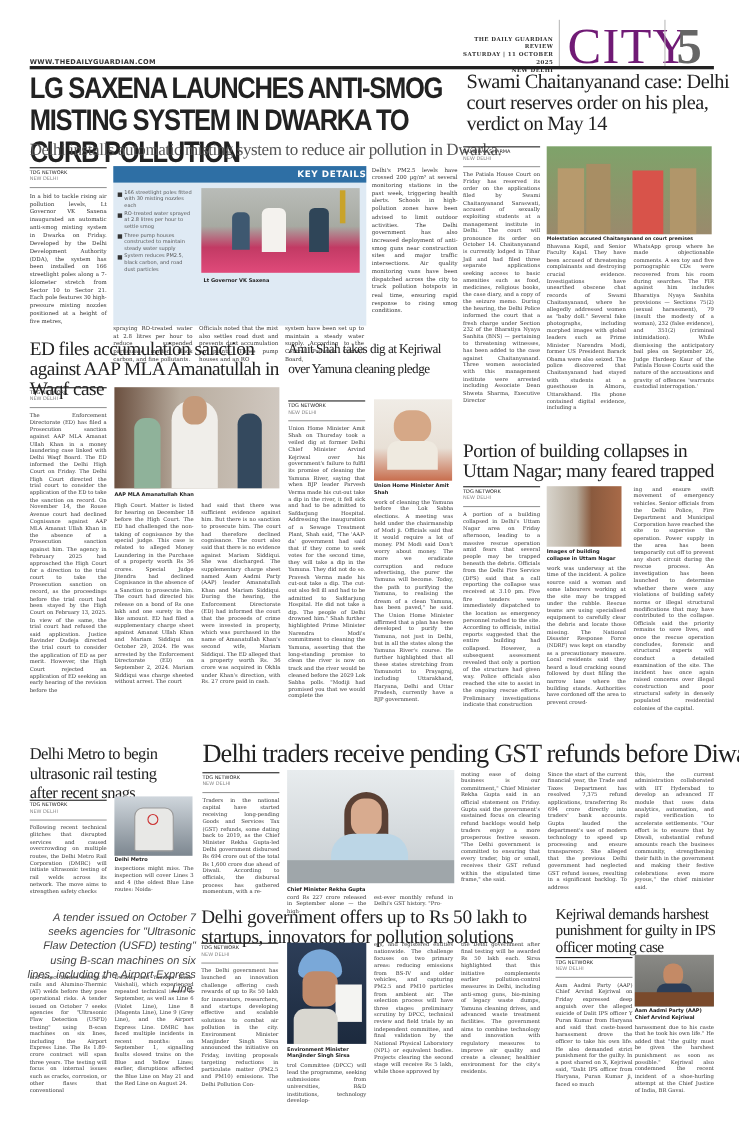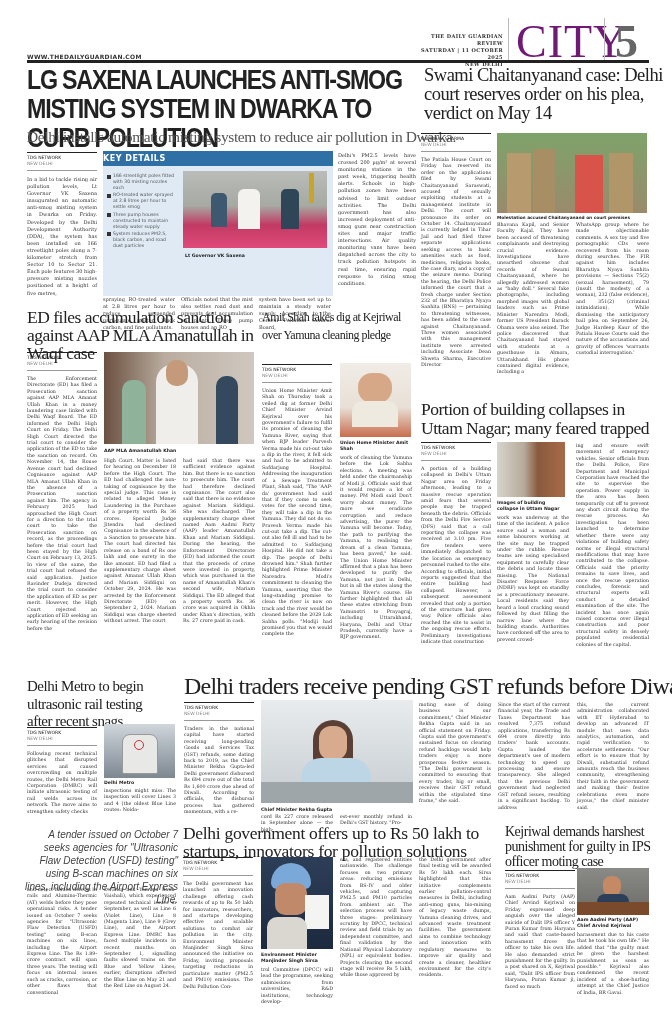--- a/index.html
+++ b/index.html
@@ -12,21 +12,21 @@
 .masthead-div2{left:604px;top:18px;width:1px;height:42px;background:#bbb}
 .masthead-num{left:615px;top:20px;font-family:"Liberation Serif",serif;font-size:46px;line-height:44px;font-weight:bold;color:#666}
 .masthead-rule{left:27px;top:60px;width:622px;height:3px;background:#222}
 .hl-main{left:27px;top:66px;width:395px;font-family:"Liberation Sans",sans-serif;font-weight:bold;font-size:27px;line-height:29px;letter-spacing:-1.4px;transform:scaleX(.86);transform-origin:left top;width:460px;color:#222}
 .sub-main{left:27px;top:128px;width:395px;font-family:"Liberation Serif",serif;font-size:15.5px;color:#555;letter-spacing:-.4px;white-space:nowrap}
 .byline{font-family:"DejaVu Sans",sans-serif;font-size:4.5px;line-height:6px;color:#222;border-top:1.5px solid #222;padding-top:2px}
 .byline .loc{color:#888;display:block}
 .byline-rule{border-bottom:.7px solid #999;padding-bottom:3px;margin-bottom:5px}
 .body{font-family:"DejaVu Serif",serif;font-size:4.8px;line-height:6.4px;color:#333;text-align:justify}
 .keybox{left:103px;top:151px;width:230px;height:145px;background:#dfeaf4}
-.keybox-head{height:15px;background:#2e6fa5;color:#fff;font-family:"DejaVu Sans",sans-serif;font-weight:bold;font-size:8px;text-align:left;line-height:15px;letter-spacing:.5px}
+.keybox-head{height:15px;background:#2e6fa5;color:#fff;font-family:"DejaVu Sans",sans-serif;font-weight:bold;font-size:8px;text-align:right;line-height:15px;letter-spacing:.5px}
 .keylist{position:absolute;left:4px;top:22px;width:70px;list-style:none;font-family:"DejaVu Sans",sans-serif;font-size:4.6px;line-height:6.1px;color:#555}
 .keylist li{padding-left:6px;position:relative;margin-bottom:1px}
 .keylist li:before{content:"";position:absolute;left:0;top:1.5px;width:4px;height:4px;background:#333}
 .photo{background:linear-gradient(135deg,#8a8f88,#c8c2b5);overflow:hidden}
 .caption{font-family:"DejaVu Sans",sans-serif;font-weight:bold;font-size:4.6px;line-height:5.8px;color:#222}
 .hl-serif{font-family:"Liberation Serif",serif;color:#222;letter-spacing:-.5px}
 .quote{font-family:Liberation Sans, sans-serif;font-style:italic;font-size:11.5px;line-height:15px;color:#444;text-align:right}
 </style>
 </head>
 <body>

